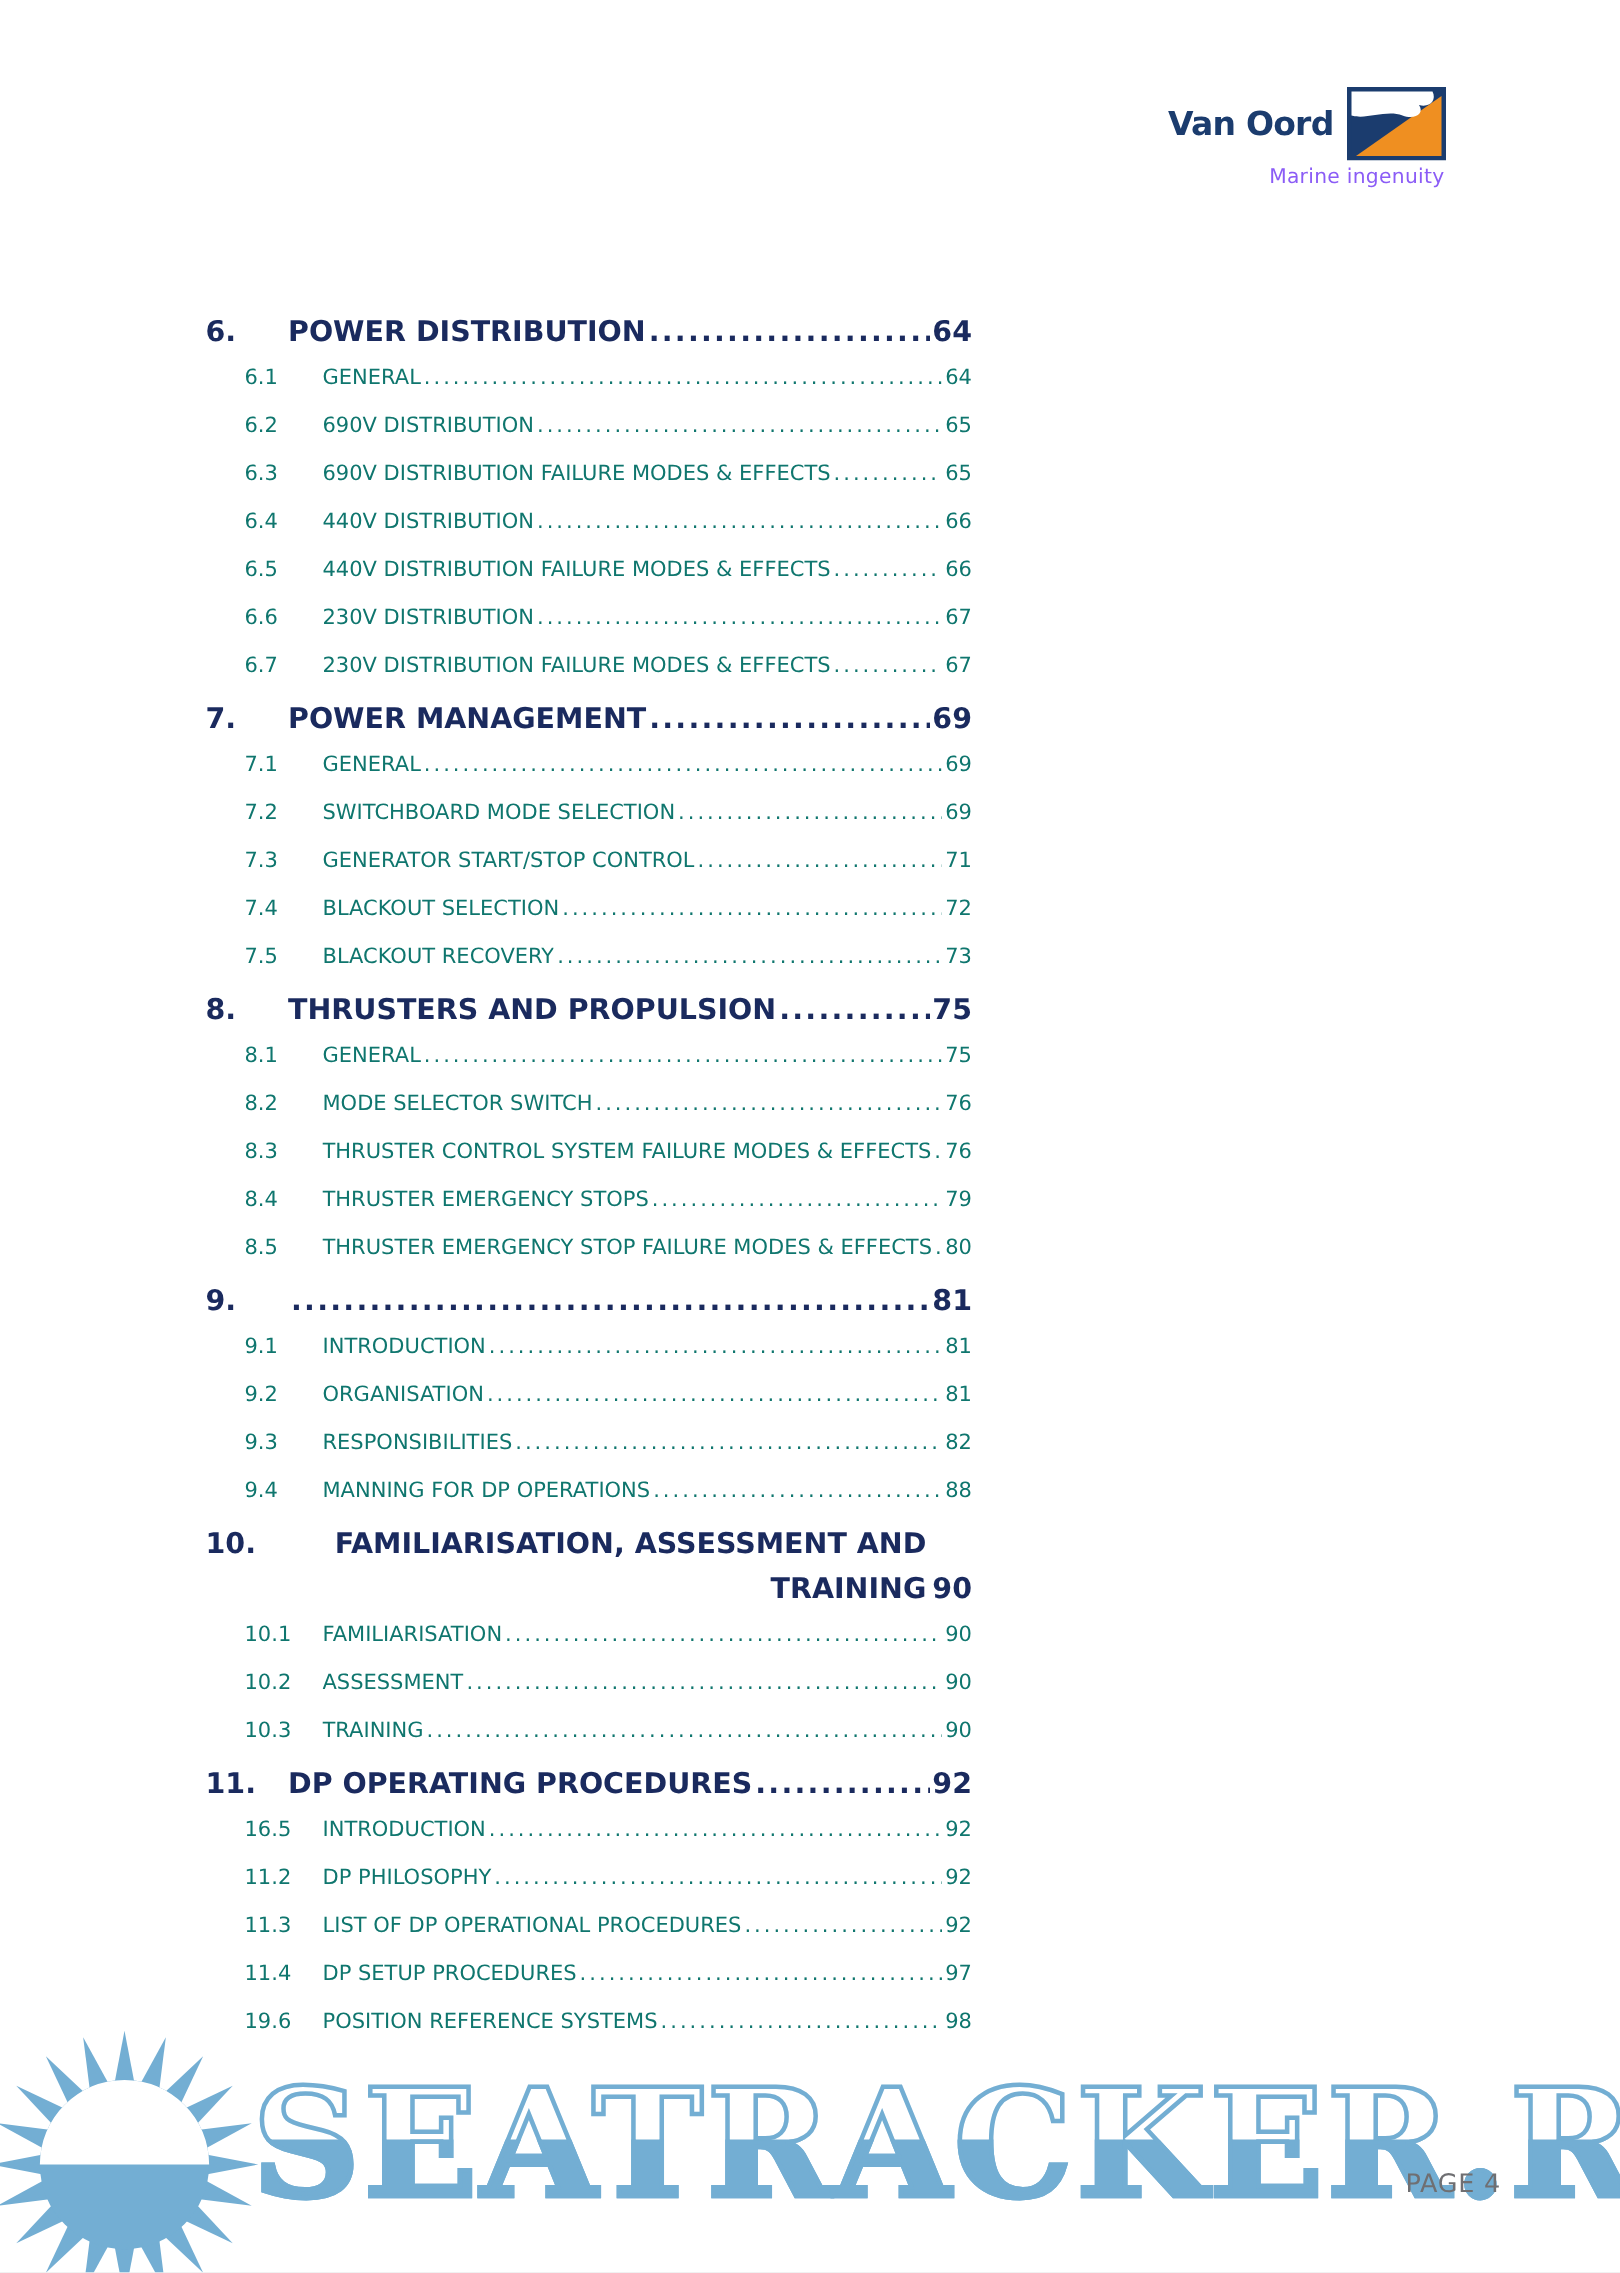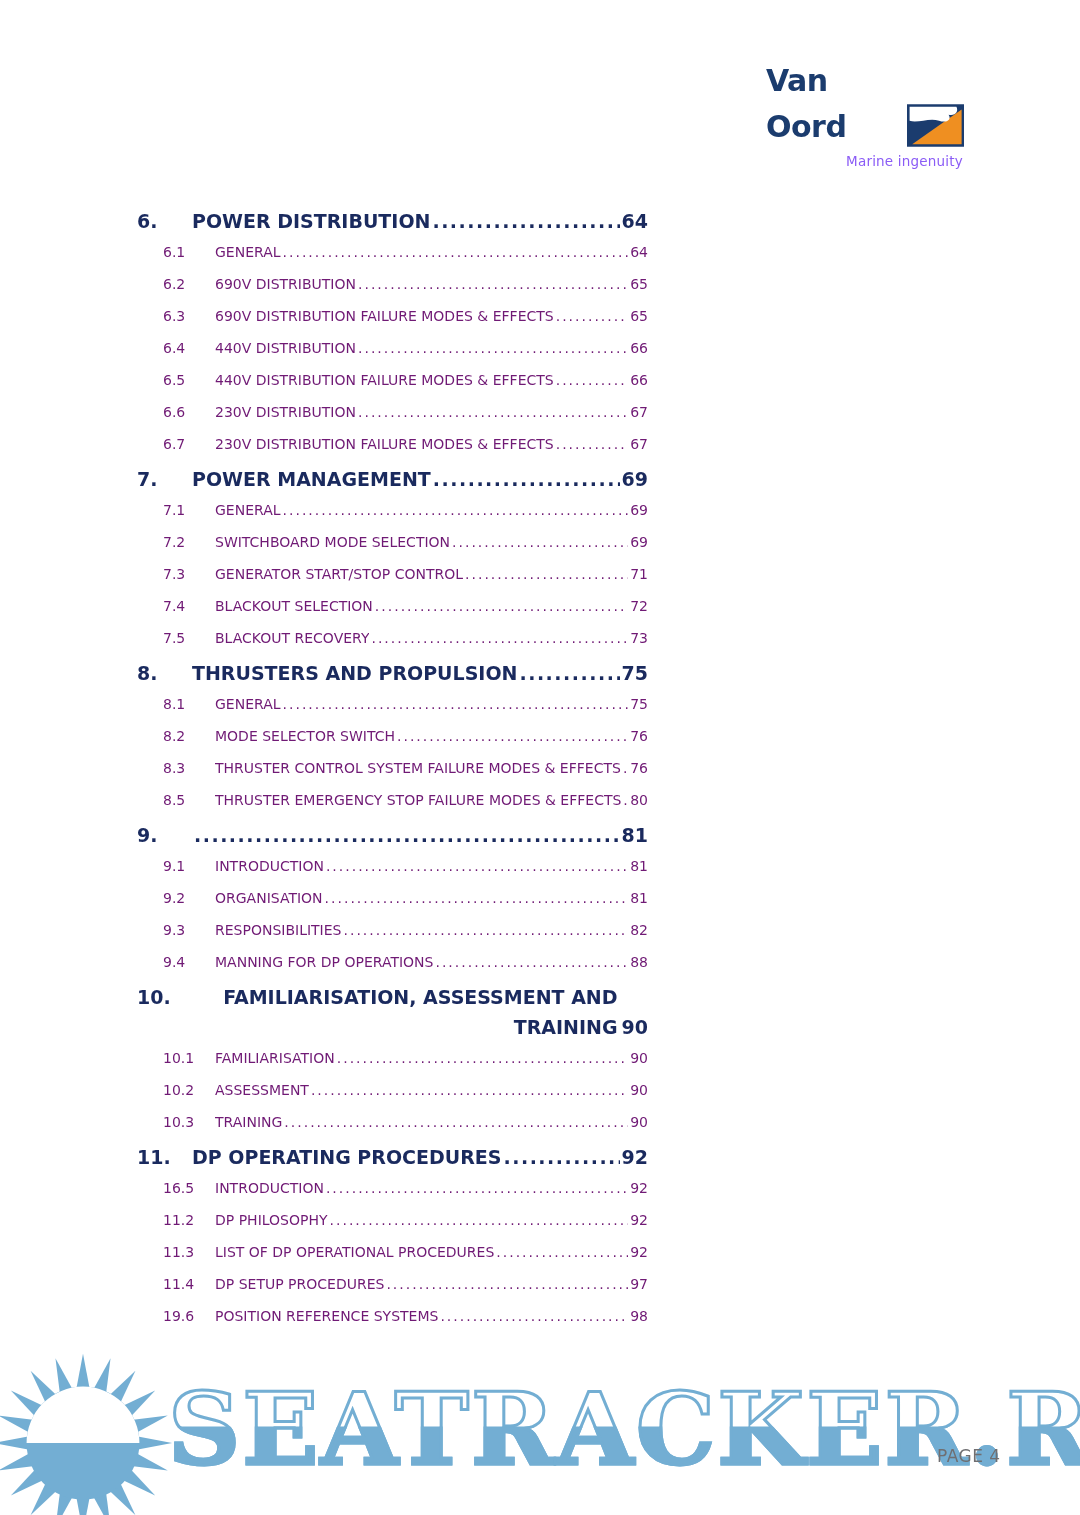--- a/index.html
+++ b/index.html
@@ -11,21 +11,21 @@
     background: #ffffff;
     overflow: hidden;
     font-family: "DejaVu Sans", "Liberation Sans", sans-serif;
   }
 
   
   .logo { position: absolute; top: 58px; left: 766px; width: 198px; }
   .logo-row { display: flex; align-items: flex-end; justify-content: flex-end; gap: 9px; }
   .brand {
     color: #1b3c6e;
-    font-size: 30px;
+    font-size: 22px;
     font-weight: bold;
     letter-spacing: -0.5px;
     line-height: 46px;
   }
   .logo-mark { display: block; }
   .tagline {
     margin-top: 3px;
     text-align: right;
     color: #8b5cf6;
     font-size: 13.5px;
@@ -47,21 +47,21 @@
     line-height: 30px;
   }
   .h-num { align-self: flex-start; flex: 0 0 55px; }
   .h-title { flex: 0 1 auto; min-width: 0; text-align: right; }
   .h-page { flex: 0 0 auto; }
 
   .toc-entry {
     display: flex;
     align-items: flex-end;
     padding: 8px 0 8px 26px;
-    color: #701a75;
+    color: #0f766e;
     font-size: 14px;
     line-height: 16px;
   }
   .e-num { flex: 0 0 52px; }
   .e-title { flex: 0 1 auto; min-width: 0; overflow: hidden; white-space: nowrap; }
   .e-page { flex: 0 0 auto; }
 
   .leader {
     flex: 1 1 0;
     min-width: 0;
@@ -251,20 +251,26 @@
       <span class="e-page">76</span>
     </div>
 
     <div class="toc-entry">
       <span class="e-num">8.3</span>
       <span class="e-title">THRUSTER CONTROL SYSTEM FAILURE MODES &amp; EFFECTS</span>
       <span class="leader"></span>
       <span class="e-page">76</span>
     </div>
 
+    <div class="toc-entry">
+      <span class="e-num">8.4</span>
+      <span class="e-title">THRUSTER EMERGENCY STOPS</span>
+      <span class="leader"></span>
+      <span class="e-page">79</span>
+    </div>
 
     <div class="toc-entry">
       <span class="e-num">8.5</span>
       <span class="e-title">THRUSTER EMERGENCY STOP FAILURE MODES &amp; EFFECTS</span>
       <span class="leader"></span>
       <span class="e-page">80</span>
     </div>
   </section>
 
     <section class="toc-section">

